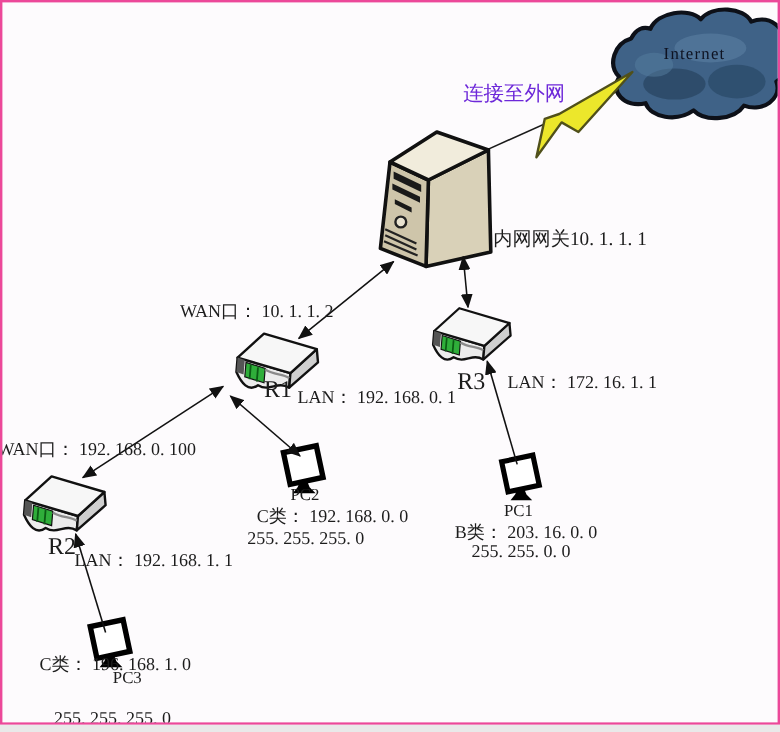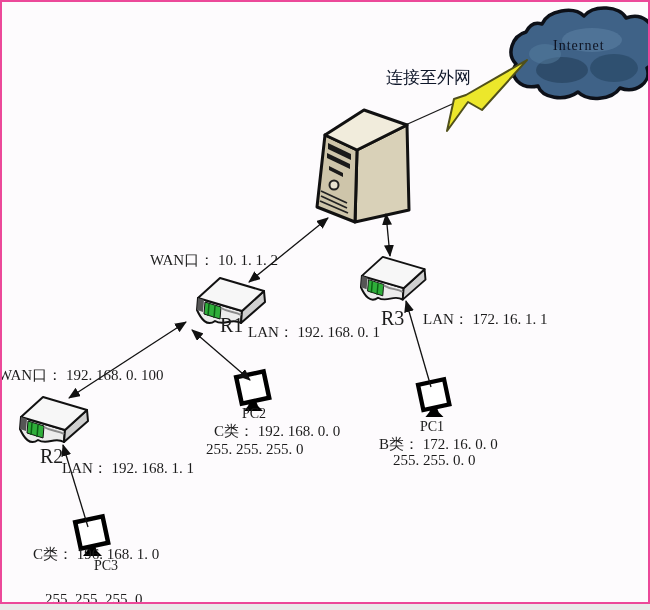--- a/index.html
+++ b/index.html
@@ -17,21 +17,21 @@
     position:absolute;
     color:#1c1c1c;
     white-space:nowrap;
     line-height:1.12;
     font-family:"Liberation Serif","DejaVu Serif",serif;
   }
   .sz15{font-size:15px;}
   .sz16{font-size:16px;}
   .sz14{font-size:14px;text-align:right;}
   .rname{font-size:20px;}
-  .red{color:#0f172a;}
+  .red{color:#6d28d9;}
   .inet{font-size:14px;color:#0e1322;letter-spacing:1px;}
 </style>
 </head>
 <body>
 
 <div id="stage">
 
   <svg id="net-svg" width="650" height="610" viewBox="0 0 650 610">
     <defs>
       <marker id="ah" markerUnits="userSpaceOnUse" markerWidth="12" markerHeight="10" refX="11" refY="5" orient="auto-start-reverse">
@@ -96,37 +96,38 @@
     <line x1="326" y1="216" x2="247" y2="280" stroke="#111" stroke-width="1.3" marker-start="url(#ah)" marker-end="url(#ah)"></line>
     <line x1="384" y1="212" x2="388" y2="254" stroke="#111" stroke-width="1.3" marker-start="url(#ah)" marker-end="url(#ah)"></line>
     <line x1="184" y1="320" x2="67" y2="396" stroke="#111" stroke-width="1.3" marker-start="url(#ah)" marker-end="url(#ah)"></line>
     <line x1="190" y1="328" x2="248" y2="378" stroke="#111" stroke-width="1.3" marker-start="url(#ah)" marker-end="url(#ah)"></line>
     <line x1="404" y1="299" x2="429" y2="385" stroke="#111" stroke-width="1.3" marker-start="url(#ah)"></line>
     <line x1="61" y1="443" x2="86" y2="525" stroke="#111" stroke-width="1.3" marker-start="url(#ah)"></line>
   </svg>
 
   <div class="lbl inet" style="left:551px;top:36px;">Internet</div>
   <div class="lbl red" style="left:384px;top:66px;font-size:17px;">连接至外网</div>
+  <div class="lbl sz16" style="left:409px;top:189px;">内网网关10. 1. 1. 1</div>
 
   <div class="lbl sz15" style="left:148px;top:250px;">WAN口： 10. 1. 1. 2</div>
   <div class="lbl rname" style="left:218px;top:312px;">R1</div>
   <div class="lbl sz15" style="left:246px;top:322px;">LAN： 192. 168. 0. 1</div>
 
   <div class="lbl rname" style="left:379px;top:305px;">R3</div>
   <div class="lbl sz15" style="left:421px;top:309px;">LAN： 172. 16. 1. 1</div>
 
   <div class="lbl sz15" style="left:-4px;top:365px;">WAN口： 192. 168. 0. 100</div>
   <div class="lbl rname" style="left:38px;top:443px;">R2</div>
   <div class="lbl sz15" style="left:60px;top:458px;">LAN： 192. 168. 1. 1</div>
 
   <div class="lbl sz14" style="left:240px;top:404px;">PC2</div>
   <div class="lbl sz15" style="left:212px;top:421px;">C类： 192. 168. 0. 0</div>
   <div class="lbl sz15" style="left:204px;top:439px;">255. 255. 255. 0</div>
 
   <div class="lbl sz14" style="left:418px;top:417px;">PC1</div>
-  <div class="lbl sz15" style="left:377px;top:434px;">B类： 172. 16. 0. 0</div>
+  <div class="lbl sz15" style="left:377px;top:434px;">B类： 203. 16. 0. 0</div>
   <div class="lbl sz15" style="left:391px;top:450px;">255. 255. 0. 0</div>
 
   <div class="lbl sz14" style="left:80px;top:556px;margin-left:12px;">PC3</div>
   <div class="lbl sz15" style="left:31px;top:544px;">C类： 196. 168. 1. 0</div>
   <div class="lbl sz15" style="left:43px;top:589px;">255. 255. 255. 0</div>
 
 </div>
 
 </body></html>

